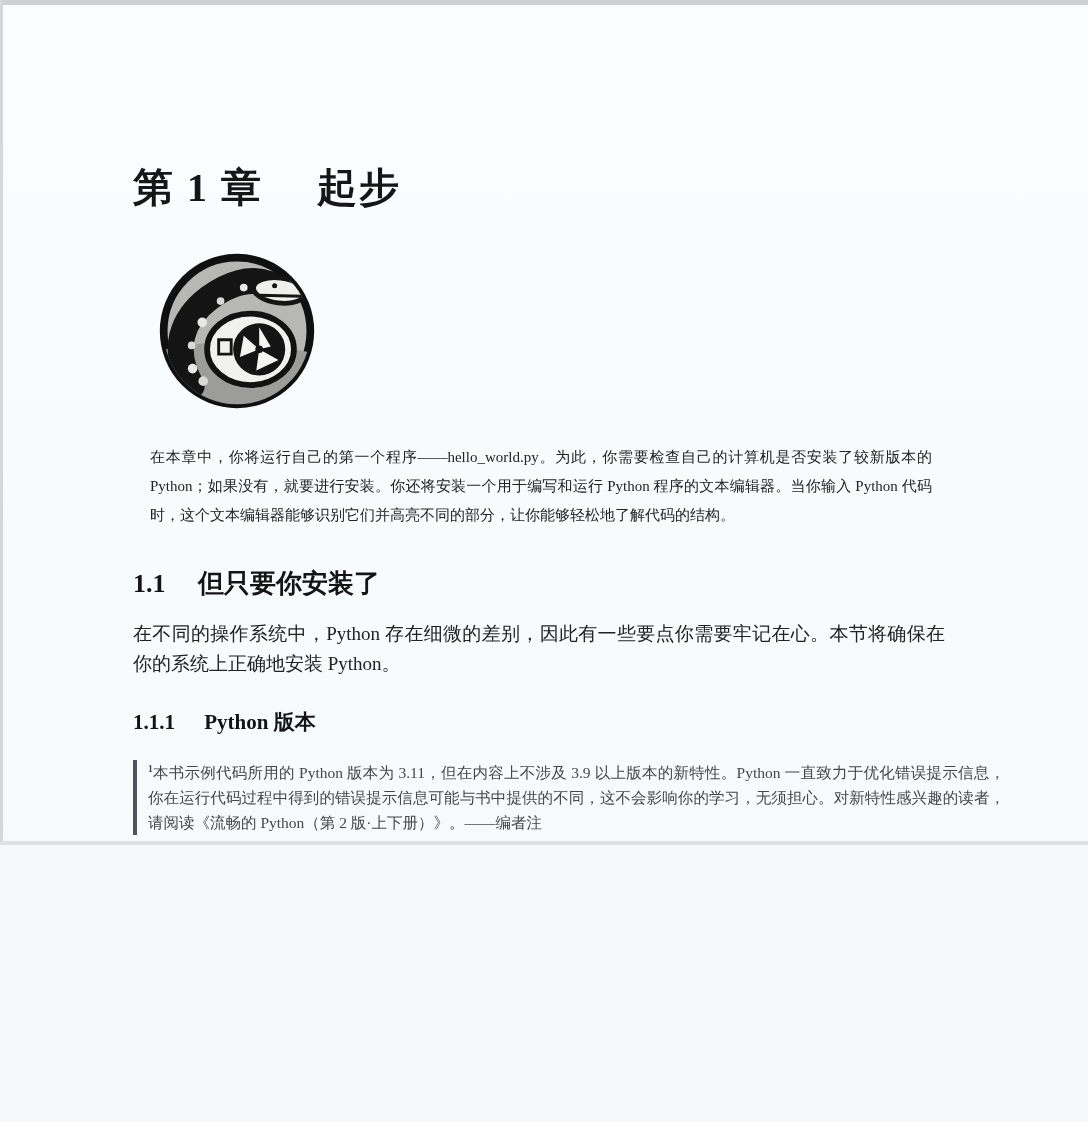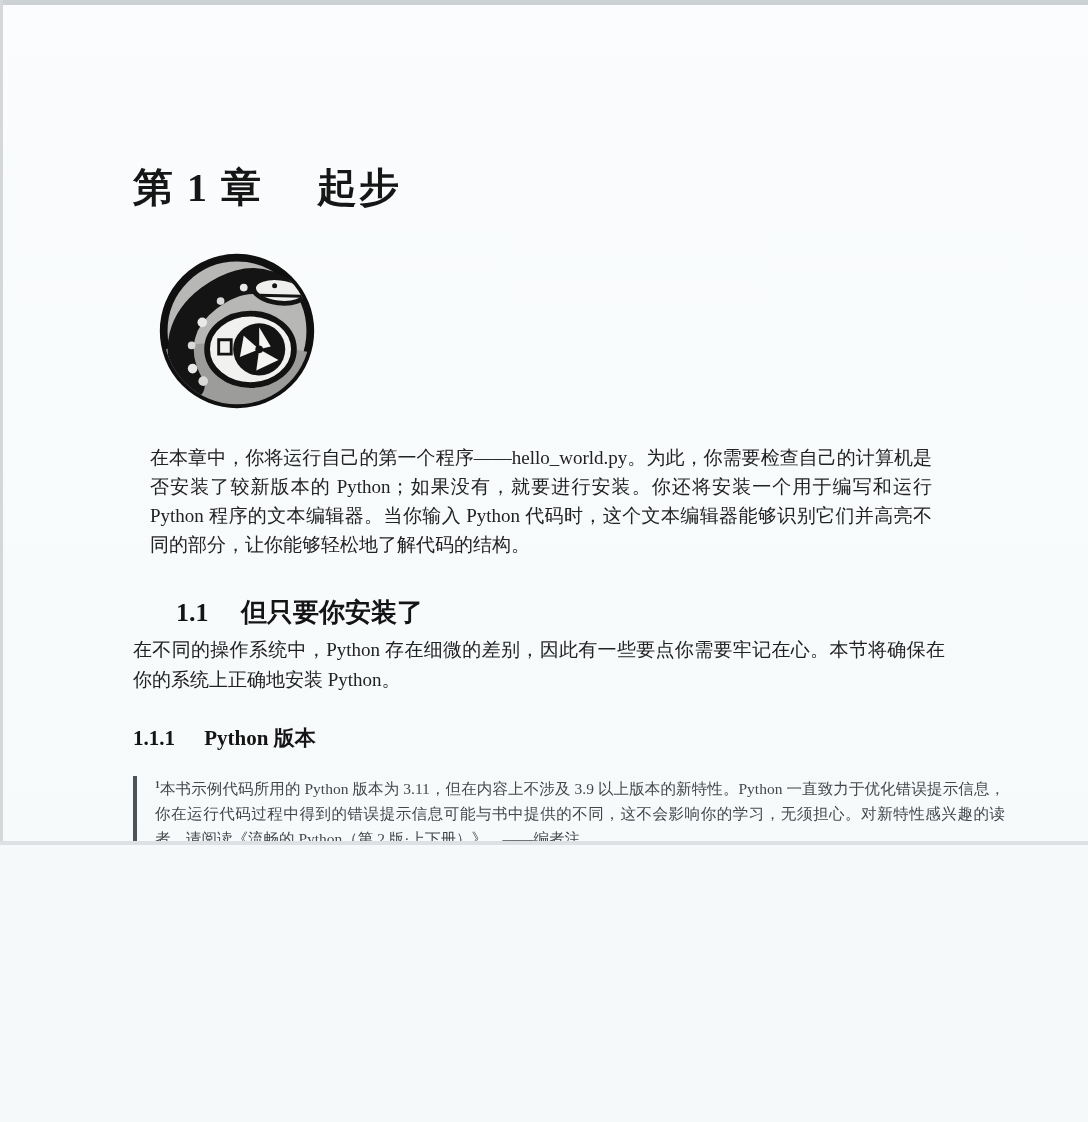--- a/index.html
+++ b/index.html
@@ -45,58 +45,58 @@
   .chapter-art {
     margin-top: 34px;
     margin-left: 22px;
     width: 164px;
     height: 164px;
   }
   .intro-para {
     margin-top: 26px;
     margin-left: 17px;
     width: 782px;
-    font-size: 19px;
+    font-size: 15px;
     line-height: 29px;
     text-align: justify;
     color: #222;
   }
   h2.section-heading {
     margin-top: 36px;
     font-size: 26px;
     font-weight: bold;
     color: #141414;
   }
-  h2.section-heading .sec-num { font-family: "Liberation Serif", "DejaVu Serif", serif; margin-right: 26px; margin-left: 43px; }
+  h2.section-heading .sec-num { font-family: "Liberation Serif", "DejaVu Serif", serif; margin-right: 26px; }
   h3.subsection-heading {
     margin-top: 30px;
     font-size: 21px;
     font-weight: bold;
     color: #141414;
   }
   h3.subsection-heading .sec-num { margin-right: 24px; }
   .body-para {
-    margin-top: 5px;
+    margin-top: 18px;
     width: 812px;
     font-size: 19px;
     line-height: 29.5px;
     text-align: justify;
     color: #222;
   }
   .body-para sup, .footnote sup {
     font-size: 0.62em;
     font-weight: bold;
     vertical-align: super;
     line-height: 0;
   }
   .footnote {
     margin-top: 24px;
     width: 872px;
     border-left: 4px solid #4e5357;
-    padding-left: 18px;
+    padding-left: 11px;
     font-size: 15.5px;
     line-height: 25px;
     text-align: justify;
     color: #43474b;
   }
   .last-para { margin-top: 22px; }
 </style>
 </head>
 <body>
 

